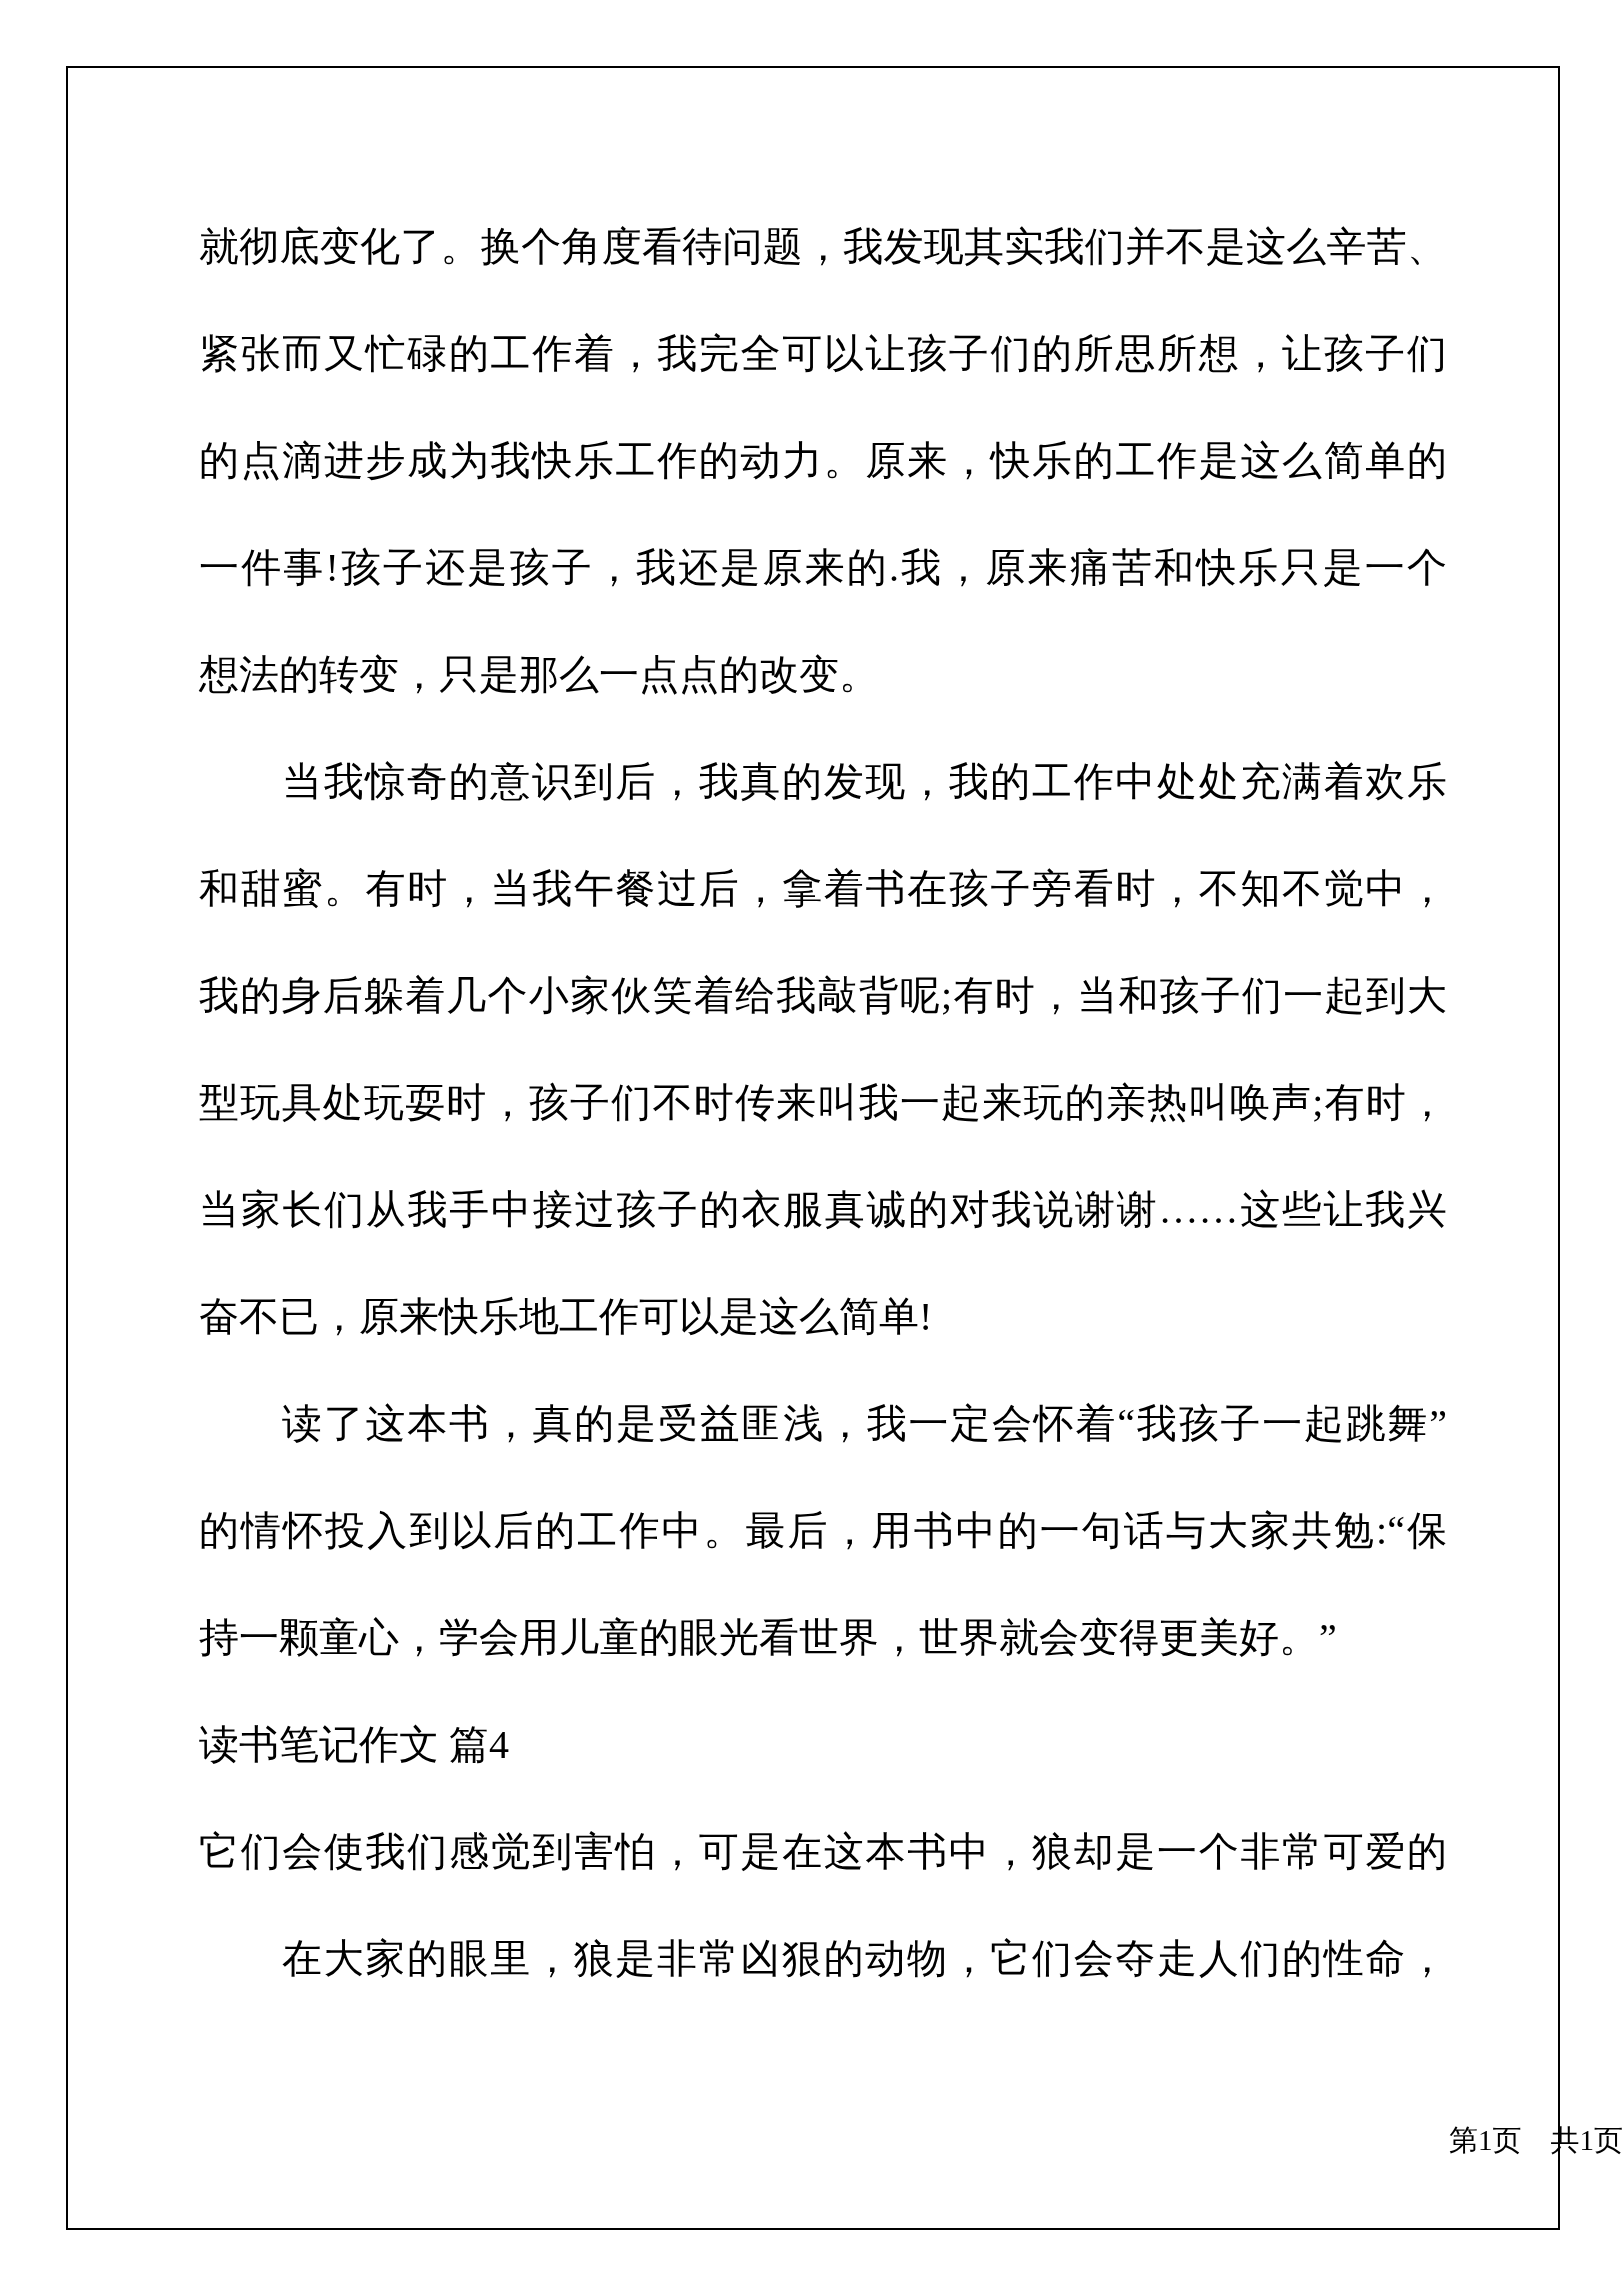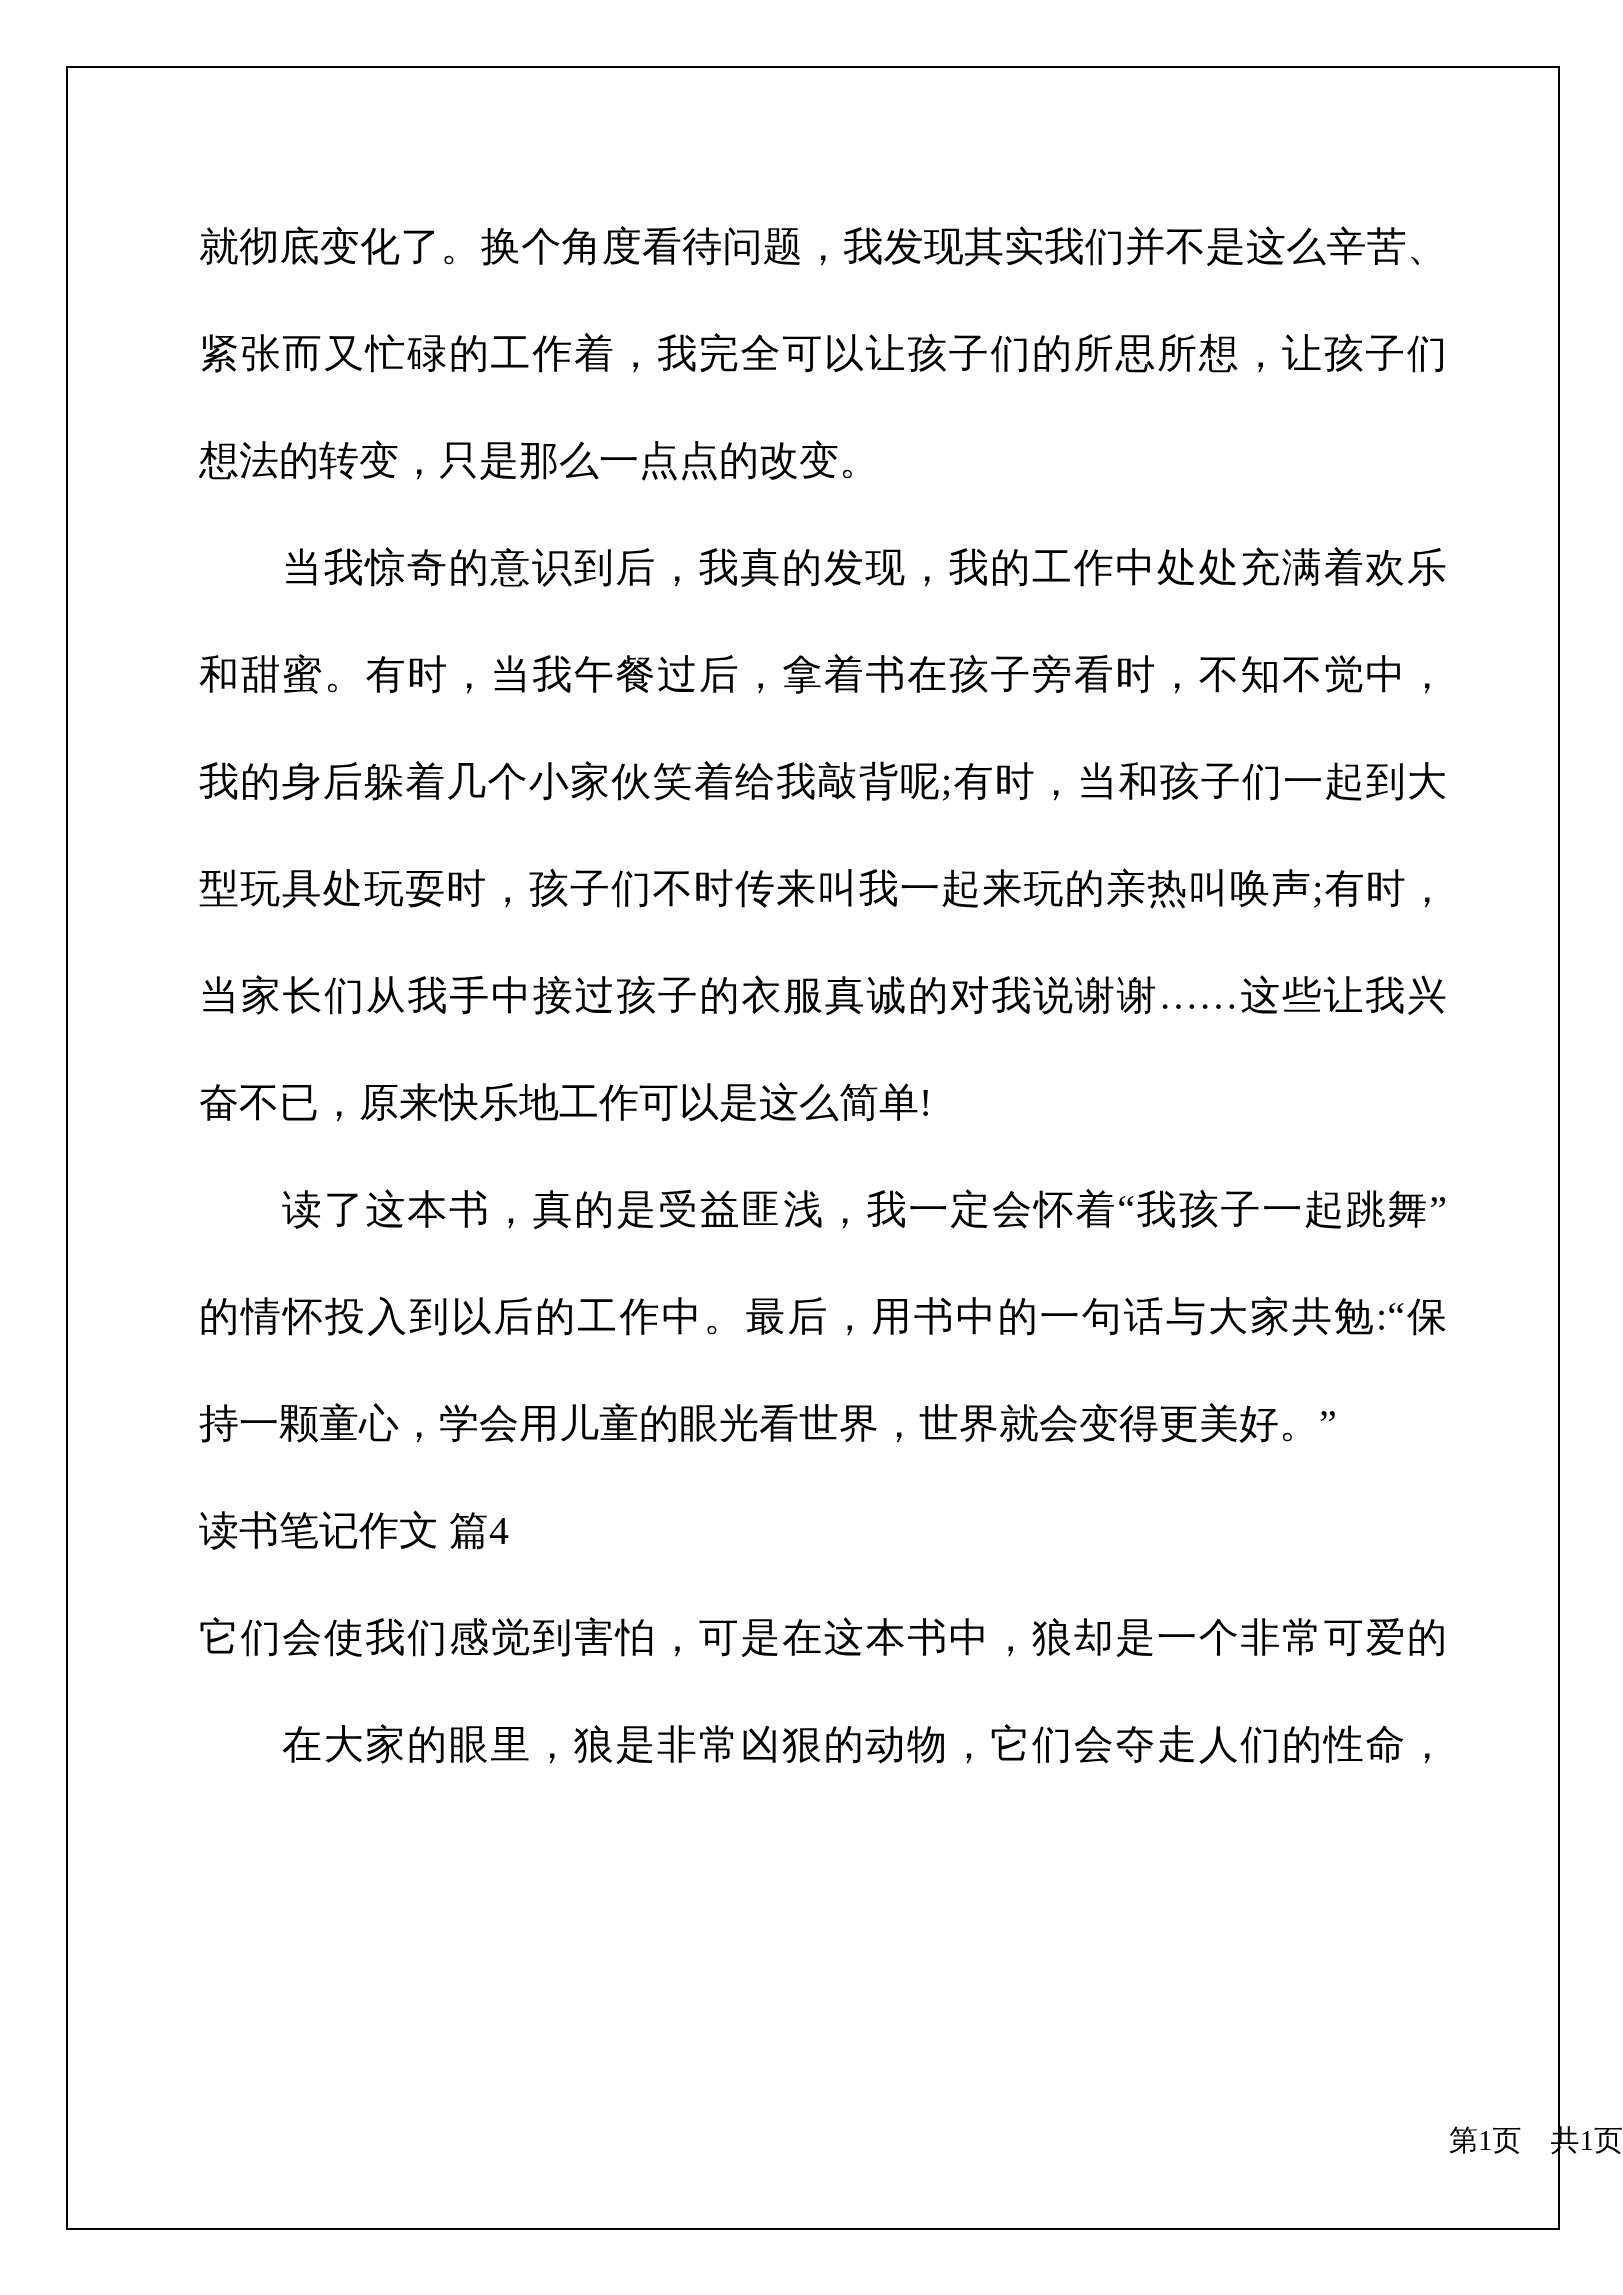--- a/index.html
+++ b/index.html
@@ -57,20 +57,22 @@
   }
 </style>
 </head>
 <body>
 
 <div class="frame"></div>
 
 <div class="textblock">
     <div class="line fill">就彻底变化了。换个角度看待问题，我发现其实我们并不是这么辛苦、</div>
     <div class="line fill">紧张而又忙碌的工作着，我完全可以让孩子们的所思所想，让孩子们</div>
+    <div class="line fill">的点滴进步成为我快乐工作的动力。原来，快乐的工作是这么简单的</div>
+    <div class="line fill">一件事!孩子还是孩子，我还是原来的.我，原来痛苦和快乐只是一个</div>
     <div class="line">想法的转变，只是那么一点点的改变。</div>
     <div class="line indent fill">当我惊奇的意识到后，我真的发现，我的工作中处处充满着欢乐</div>
     <div class="line fill">和甜蜜。有时，当我午餐过后，拿着书在孩子旁看时，不知不觉中，</div>
     <div class="line fill">我的身后躲着几个小家伙笑着给我敲背呢;有时，当和孩子们一起到大</div>
     <div class="line fill">型玩具处玩耍时，孩子们不时传来叫我一起来玩的亲热叫唤声;有时，</div>
     <div class="line fill">当家长们从我手中接过孩子的衣服真诚的对我说谢谢……这些让我兴</div>
     <div class="line">奋不已，原来快乐地工作可以是这么简单!</div>
     <div class="line indent fill">读了这本书，真的是受益匪浅，我一定会怀着“我孩子一起跳舞”</div>
     <div class="line fill">的情怀投入到以后的工作中。最后，用书中的一句话与大家共勉:“保</div>
     <div class="line">持一颗童心，学会用儿童的眼光看世界，世界就会变得更美好。”</div>

